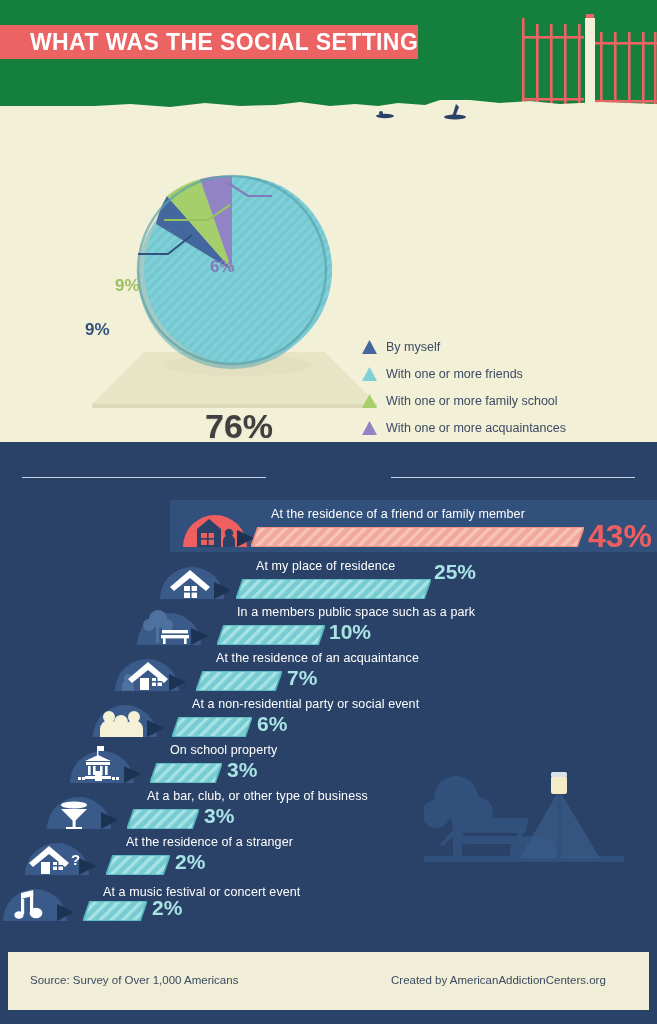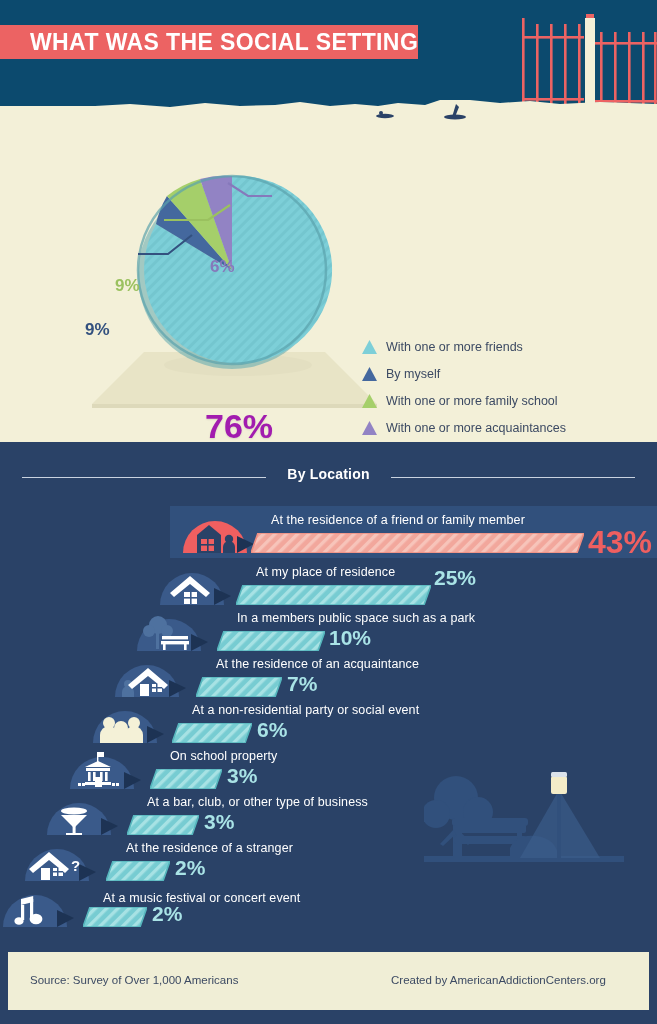--- a/index.html
+++ b/index.html
@@ -6,21 +6,21 @@
   body{
     width:657px;height:1024px;
     background:#2a4267;
     font-family:"Liberation Sans", sans-serif;
     overflow:hidden;
     position:relative;
   }
   .stage{position:absolute;left:0;top:0;width:657px;height:1024px;}
 
   
-  .hdr{position:absolute;left:0;top:0;width:657px;height:118px;background:#0c4a6e;overflow:hidden;}
+  .hdr{position:absolute;left:0;top:0;width:657px;height:118px;background:#15803d;overflow:hidden;}
   .hdr-band{
     position:absolute;left:0;top:25px;width:418px;height:34px;background:#ec6363;
   }
   .hdr-l1{
     position:absolute;left:30px;top:27px;
     font-size:23px;font-weight:bold;color:#ffffff;letter-spacing:.4px;
     white-space:nowrap;line-height:30px;
   }
   .hdr-l2{
     position:absolute;left:30px;top:65px;
@@ -34,21 +34,21 @@
     position:absolute;left:0;top:112px;width:657px;height:330px;
     background:#f3f0d8;
   }
   .cream-edge{position:absolute;left:0;top:-18px;width:657px;height:26px;}
   .platform{
     position:absolute;left:92px;top:240px;width:285px;height:58px;
   }
   .pie-wrap{position:absolute;left:120px;top:45px;width:225px;height:228px;}
   .pie-label-big{
     position:absolute;left:205px;top:295px;
-    font-size:34px;font-weight:bold;color:#a21caf;
+    font-size:34px;font-weight:bold;color:#404040;
     text-shadow:0 1px 2px rgba(0,0,0,.10);
   }
   .callout{position:absolute;font-size:17px;font-weight:bold;}
   .c-9blue{left:85px;top:208px;color:#33517f;}
   .c-9green{left:115px;top:164px;color:#9ac15f;}
   .c-6pur{left:210px;top:145px;color:#8679bb;}
 
   .legend{position:absolute;left:362px;top:222px;width:280px;}
   .lg-row{display:flex;align-items:center;height:26px;margin-bottom:1px;}
   .lg-tri{width:15px;height:14px;margin-right:9px;flex:0 0 auto;}
@@ -59,21 +59,21 @@
   .loc-rule{position:absolute;top:11px;height:1px;background:#c9d3e0;}
   .loc-rule.l{left:22px;width:244px;}
   .loc-rule.r{left:391px;width:244px;}
   .loc-title{
     position:absolute;left:0;top:0;width:657px;text-align:center;
     font-size:14px;font-weight:bold;color:#ffffff;letter-spacing:.2px;
   }
 
   .park{position:absolute;left:424px;top:762px;width:200px;height:118px;}
 
-  .rows{position:absolute;left:0;top:505px;width:657px;height:415px;margin-top:6px;}
+  .rows{position:absolute;left:0;top:505px;width:657px;height:415px;}
   .row{position:absolute;left:0;width:657px;height:46px;}
   .row-hl{position:absolute;background:#31507c;}
   .icon{position:absolute;width:74px;height:40px;}
   .rlabel{
     position:absolute;font-size:12.5px;color:#ffffff;white-space:nowrap;
     letter-spacing:.1px;
   }
   .bar{position:absolute;height:20px;}
   .rpct{position:absolute;font-weight:bold;white-space:nowrap;}
 
@@ -167,49 +167,48 @@
 
     <div class="pie-label-big">76%</div>
 
     <div class="callout c-9blue">9%</div>
     <div class="callout c-9green">9%</div>
     <div class="callout c-6pur">6%</div>
 
     <div class="legend">
       <div class="lg-row">
         <svg class="lg-tri" viewBox="0 0 15 14">
+          <path d="M7.5,0 L15,14 L0,14 Z" fill="#44689e"></path>
+          </svg>
+        <span class="lg-txt">By myself</span>
+      </div>
+      <div class="lg-row">
+        <svg class="lg-tri" viewBox="0 0 15 14">
           <path d="M7.5,0 L15,14 L0,14 Z" fill="#7dcfd8"></path>
           </svg>
         <span class="lg-txt">With one or more friends</span>
-      </div>
-      <div class="lg-row">
-        <svg class="lg-tri" viewBox="0 0 15 14">
-          <path d="M7.5,0 L15,14 L0,14 Z" fill="#44689e"></path>
-          </svg>
-        <span class="lg-txt">By myself</span>
       </div>
       <div class="lg-row">
         <svg class="lg-tri" viewBox="0 0 15 14">
           <path d="M7.5,0 L15,14 L0,14 Z" fill="#a5cf6a"></path>
           </svg>
         <span class="lg-txt">With one or more family school</span>
       </div>
       <div class="lg-row">
         <svg class="lg-tri" viewBox="0 0 15 14">
           <path d="M7.5,0 L15,14 L0,14 Z" fill="#9283c4"></path>
           </svg>
         <span class="lg-txt">With one or more acquaintances</span>
       </div>
     </div>
   </div>
 
   <div class="loc-title-row">
     <div class="loc-rule l"></div>
     <div class="loc-rule r"></div>
-    <div class="loc-title">By Location</div>
   </div>
 
   <svg class="park" viewBox="0 0 200 118">
     <g fill="#31507c">
       <circle cx="32" cy="36" r="22"></circle>
         <circle cx="12" cy="52" r="14"></circle>
         <circle cx="54" cy="50" r="15"></circle>
       <rect x="29" y="50" width="5" height="46"></rect>
       <path d="M31,66 L16,82 L19,84 L32,72 Z"></path>
         <path d="M32,66 L47,80 L44,83 L31,72 Z"></path>

